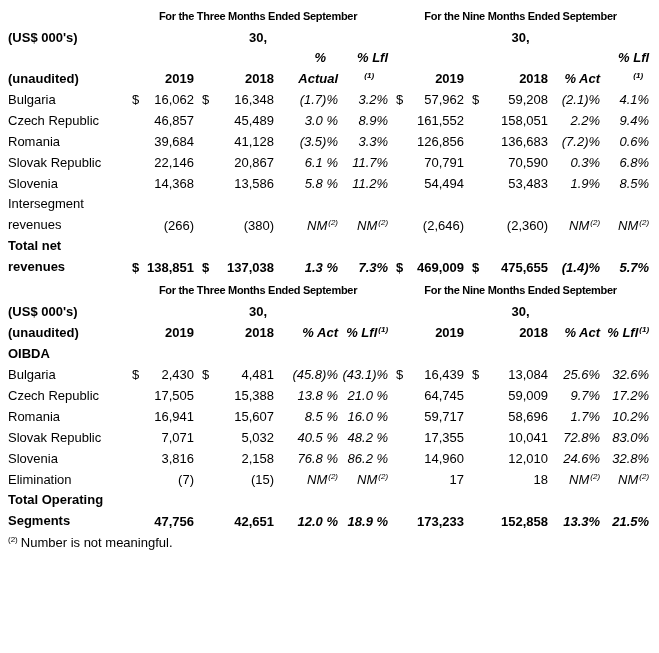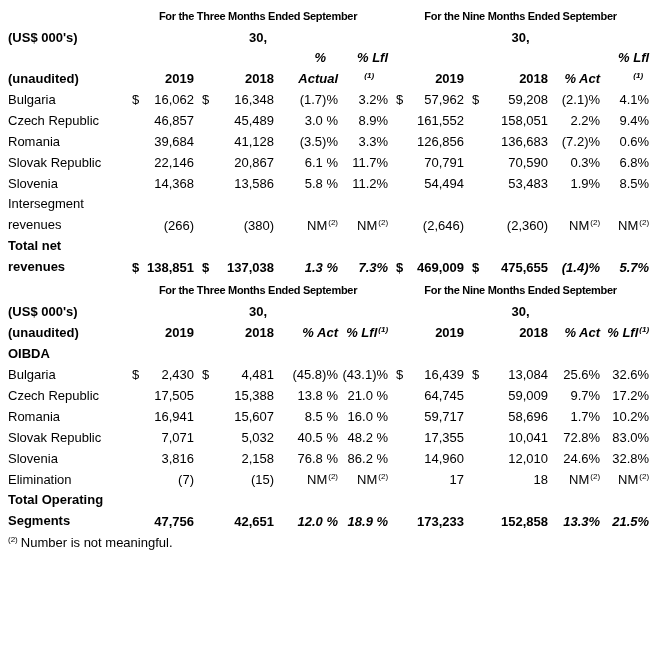--- a/index.html
+++ b/index.html
@@ -11,21 +11,21 @@
   }
   table{border-collapse:collapse;table-layout:fixed;width:643px;}
   td{vertical-align:bottom;white-space:nowrap;padding:0;line-height:19px;overflow:visible;}
   tr.r-std{height:21px;}
   tr.r-title{height:23px;}
   tr.r-thirty{height:21px;}
   tr.r-pct{height:20px;}
   tr.r-cols{height:21px;}
   tr.tall{height:42px;}
   .b{font-weight:bold;}
-  .i{}
+  .i{font-style:italic;}
   .bi{font-weight:bold;font-style:italic;}
   .r{text-align:right;}
   .c{text-align:center;}
   td.lbl{text-align:left;}
   td.num{text-align:right;padding-right:2px;}
   td.dollar{text-align:left;padding-left:6px;}
   td.ttl{font-size:11px;letter-spacing:-0.3px;font-weight:bold;text-align:center;}
   sup{font-size:8px;line-height:0;margin-left:1px;}
   td.pr14{padding-right:14px;}
   td.pr16{padding-right:16px;}

